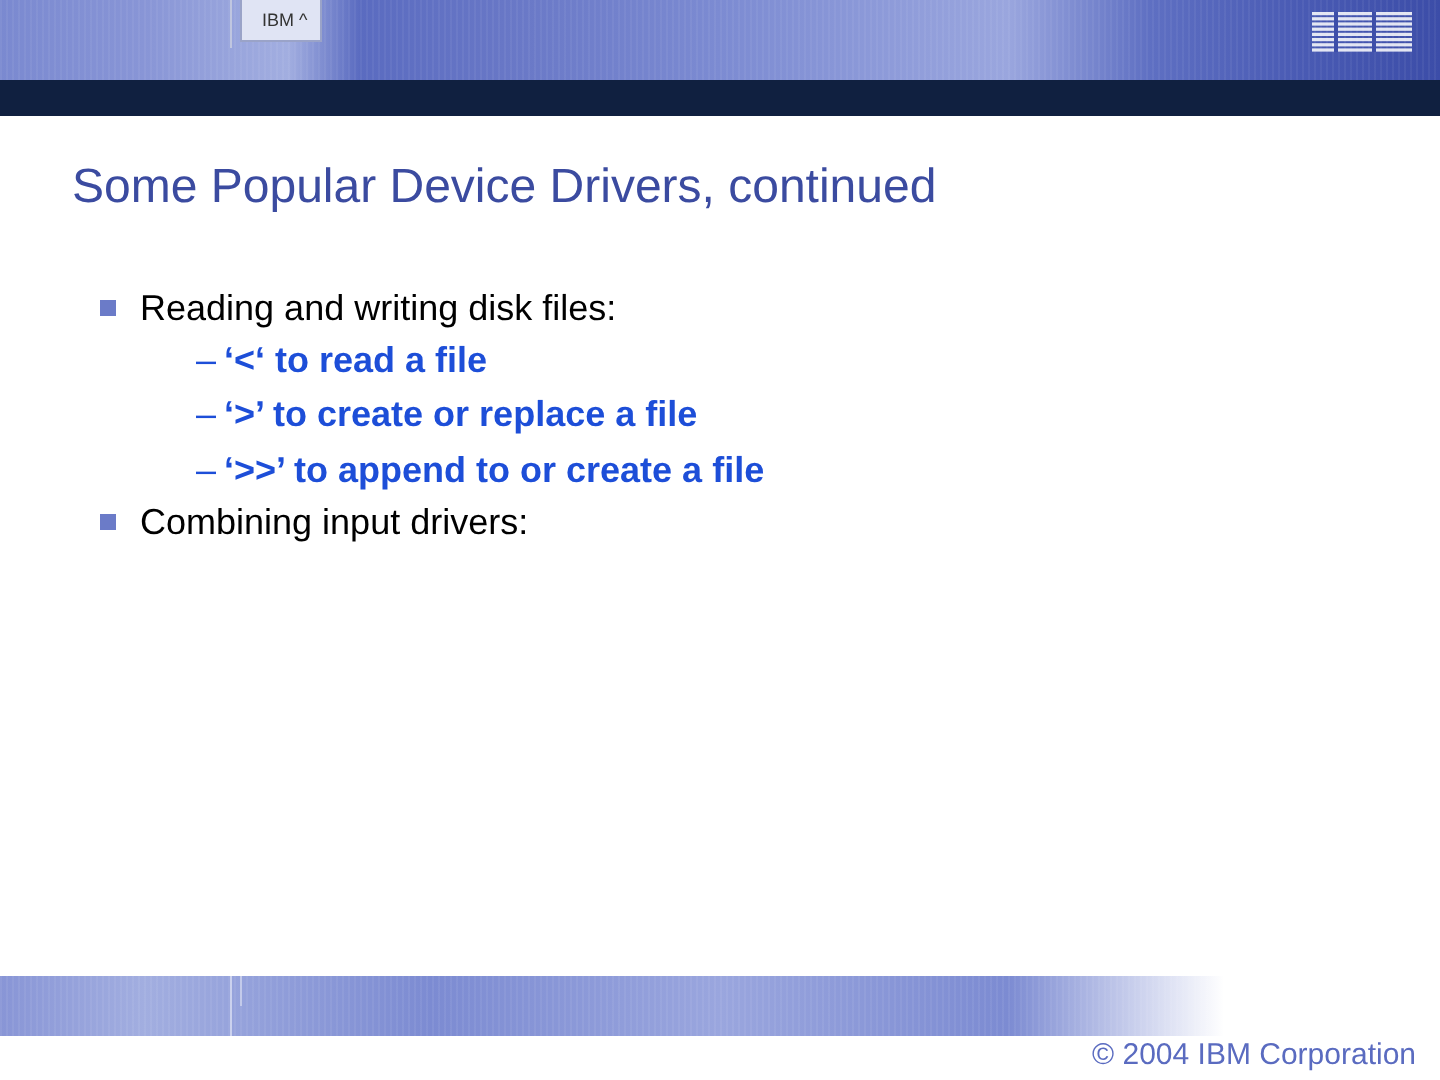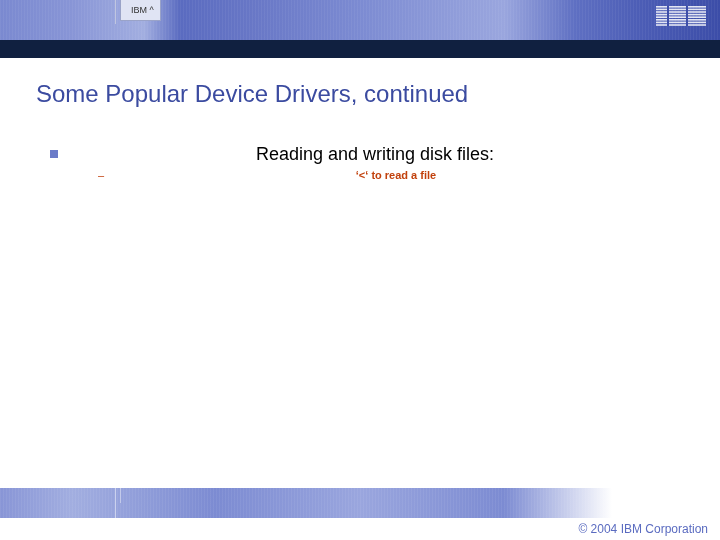--- a/index.html
+++ b/index.html
@@ -107,42 +107,41 @@
     z-index: 3;
     margin-left: 22px;
   }
   
   .content {
     position: absolute;
     top: 140px;
     left: 50px;
     right: 40px;
     z-index: 3;
-    text-align: center;
   }
   .lvl1 {
     font-size: 18px;
     color: #000;
     margin: 4px 0 2px 0;
     position: relative;
     padding-left: 20px;
   }
   .lvl1::before {
     content: "";
     position: absolute;
     left: 0;
     top: 6px;
     width: 8px;
     height: 8px;
     background: #6b7bc8;
   }
   .lvl2 {
-    font-size: 11px;
+    font-size: 18px;
     font-weight: bold;
-    color: #c2410c;
+    color: #1d4ed8;
     margin: 3px 0 3px 48px;
     position: relative;
     padding-left: 14px;
     line-height: 1.35;
   }
   .lvl2::before {
     content: "–";
     position: absolute;
     left: 0;
     top: 0;
@@ -193,21 +192,21 @@
     left: 120px;
     width: 1px;
     height: 15px;
     background: rgba(255,255,255,0.4);
     z-index: 2;
   }
   .copyright {
     position: absolute;
     bottom: 4px;
     right: 12px;
-    font-size: 12px;
+    font-size: 15px;
     color: #5a6bc0;
     z-index: 3;
   }
 </style>
 </head>
 <body>
 
 <div class="slide">
 
   <div class="header-band"></div>
@@ -236,22 +235,25 @@
     </svg>
   </div>
 
   <div class="dark-strip"></div>
 
   <div class="title">Some Popular Device Drivers, continued</div>
 
   <div class="content">
     <div class="lvl1">Reading and writing disk files:</div>
     <div class="lvl2">‘&lt;‘ to read a file</div>
-
-
+    <div class="lvl2">‘&gt;’ to create or replace a file</div>
+    <div class="lvl2">‘&gt;&gt;’ to append to or create a file</div>
+
+
+    <div class="lvl1">Combining input drivers:</div>
   </div>
 
   <div class="footer-band"></div>
   <div class="footer-stripes"></div>
   <div class="footer-tick"></div>
   <div class="footer-tick2"></div>
 
   <div class="copyright">© 2004 IBM Corporation</div>
 
 </div>

